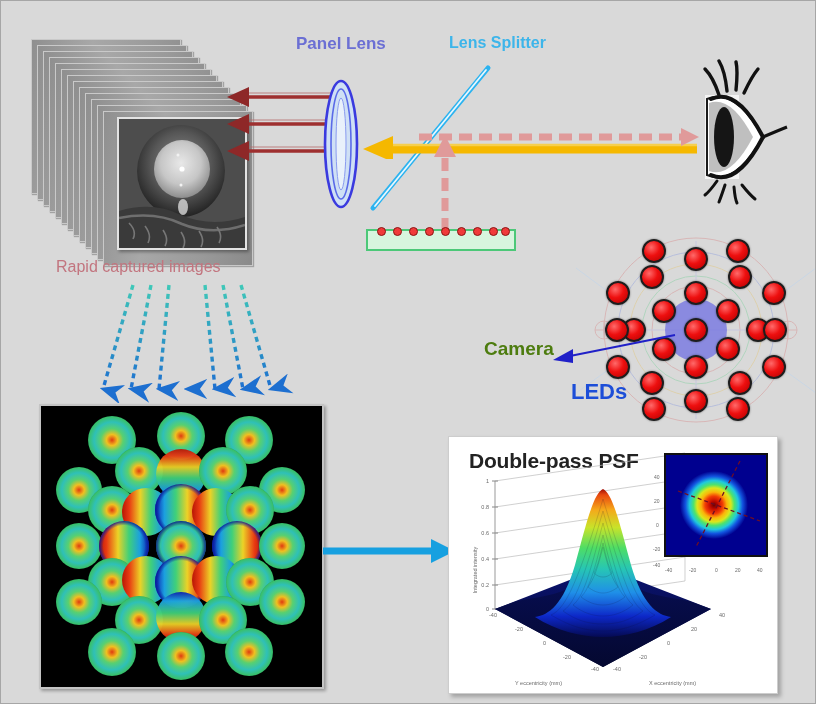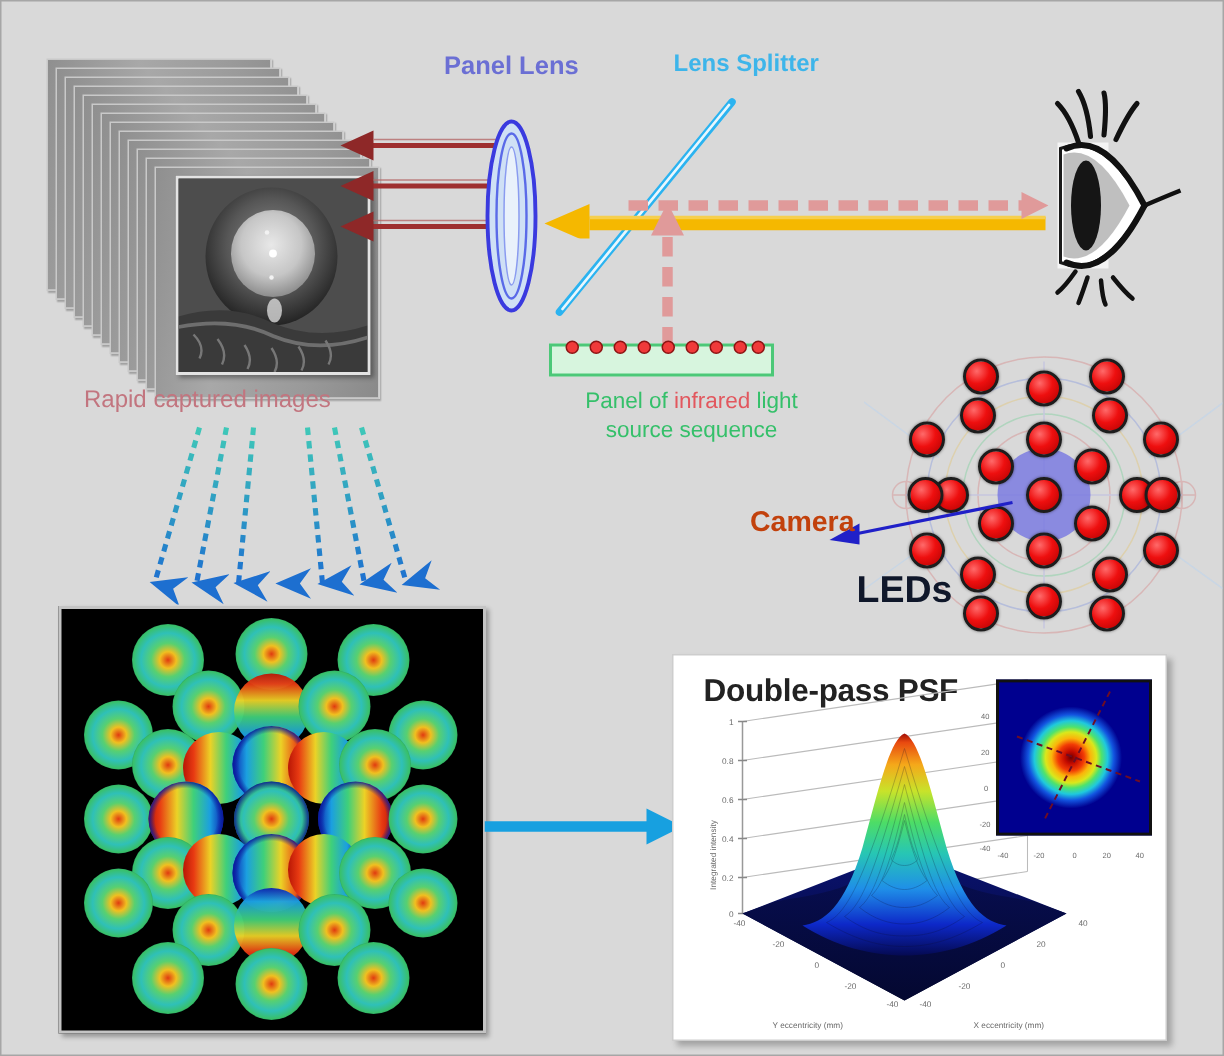--- a/index.html
+++ b/index.html
@@ -16,22 +16,22 @@
 
   .lbl{position:absolute;white-space:nowrap;font-weight:bold;}
 
   
   #lbl-camera-lens{left:295px;top:33px;font-size:17px;color:#6b6fd4;}
   #lbl-beam-splitter{left:448px;top:33px;font-size:16px;color:#3db5ea;}
   #lbl-rapid{left:55px;top:257px;font-size:16px;color:#c2757f;font-weight:normal;}
   #lbl-panel{left:362px;top:258px;width:196px;text-align:center;font-size:15px;
              color:#35c06a;white-space:normal;line-height:1.25;font-weight:normal;}
   #lbl-panel .ir{color:#e2575e;}
-  #lbl-camera{left:483px;top:337px;font-size:19px;color:#c2410c;margin-left:16px;}
-  #lbl-leds{left:570px;top:378px;font-size:25px;color:#0f172a;}
+  #lbl-camera{left:483px;top:337px;font-size:19px;color:#4d7c0f;}
+  #lbl-leds{left:570px;top:378px;font-size:22px;color:#1d4ed8;}
 
   
   #stack{position:absolute;left:30px;top:38px;width:210px;height:210px;}
   #stack .sheet{
     position:absolute;width:150px;height:155px;
     background:linear-gradient(100deg,#8f8f8f 0%,#a8a8a8 35%,#9a9a9a 70%,#8a8a8a 100%);
     border:1px solid #c9c9c9;box-sizing:border-box;
     box-shadow:1px 1px 1px rgba(0,0,0,.25);
   }
   #stack .front{
@@ -198,24 +198,20 @@
     <div class="led" style="left:9px;"></div>
     <div class="led" style="left:25px;"></div>
     <div class="led" style="left:41px;"></div>
     <div class="led" style="left:57px;"></div>
     <div class="led" style="left:73px;"></div>
     <div class="led" style="left:89px;"></div>
     <div class="led" style="left:105px;"></div>
     <div class="led" style="left:121px;"></div>
     <div class="led" style="left:133px;"></div>
   </div>
-  <div class="lbl" id="lbl-panel">
-    <span>Panel of </span><span class="ir">infrared</span><span> light</span><br>
-    <span>source sequence</span>
-  </div>
 
   <div id="eye">
     <svg width="115" height="160" viewBox="0 0 115 160">
       <rect x="14" y="36" width="34" height="84" fill="#f4f4f4"></rect>
       <path d="M16 40 q28 -12 56 38 q-28 50 -56 38 Z" fill="#ffffff" stroke="#1a1a1a" stroke-width="2"></path>
       <path d="M18 44 q22 -8 44 34 q-22 42 -44 34 Z" fill="#8a8a8a" opacity=".55"></path>
       <ellipse cx="33" cy="78" rx="10" ry="30" fill="#151515"></ellipse>
       <path d="M20 40 q26 -12 52 38" fill="none" stroke="#111" stroke-width="4" stroke-linecap="round"></path>
       <path d="M20 116 q26 12 52 -38" fill="none" stroke="#111" stroke-width="4" stroke-linecap="round"></path>
       <path d="M72 78 q14 -6 24 -10" fill="none" stroke="#111" stroke-width="3"></path>

